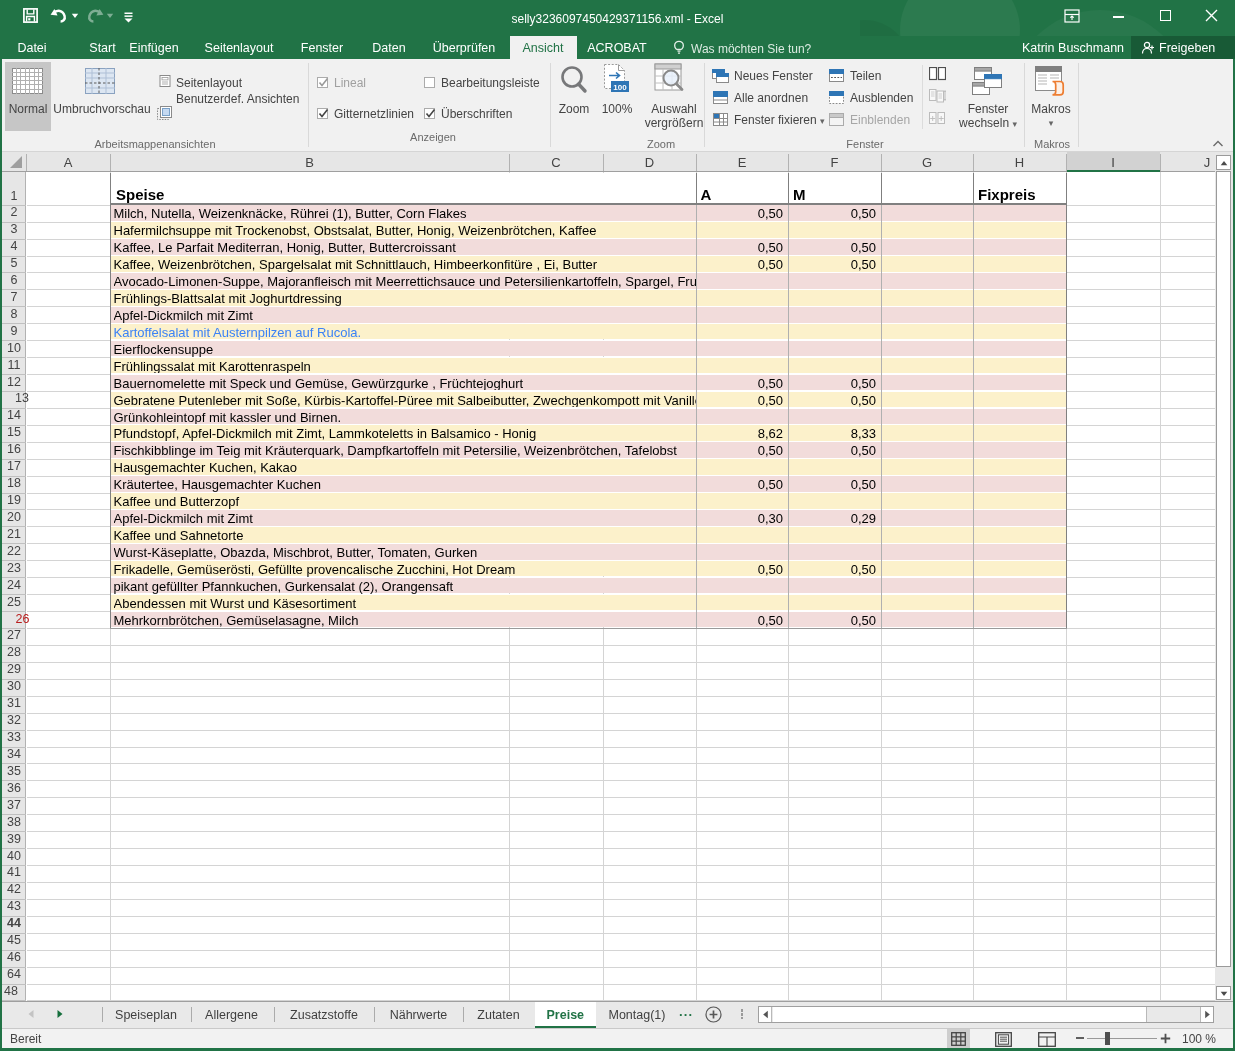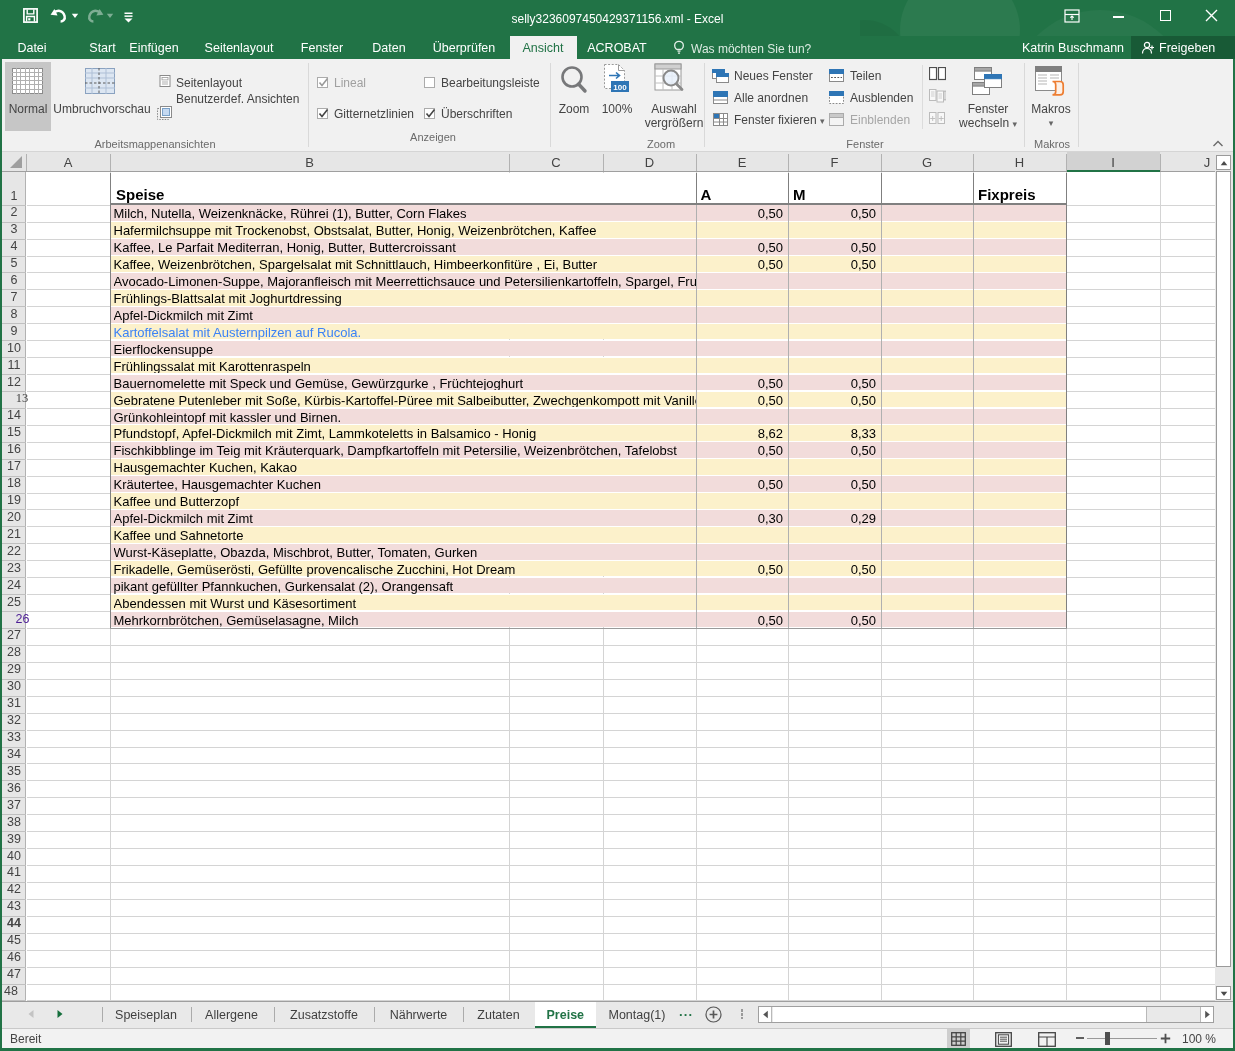--- a/index.html
+++ b/index.html
@@ -279,21 +279,21 @@
 <div class="ab ct" style="left:2px;top:306.7px;width:24px;color:#444;font-size:12.5px;">8</div>
 <div class="ab" style="left:2px;top:323.2px;width:24px;height:1px;background:#c0c0c0;"></div>
 <div class="ab ct" style="left:2px;top:323.7px;width:24px;color:#444;font-size:12.5px;">9</div>
 <div class="ab" style="left:2px;top:340.1px;width:24px;height:1px;background:#c0c0c0;"></div>
 <div class="ab ct" style="left:2px;top:340.6px;width:24px;color:#444;font-size:12.5px;">10</div>
 <div class="ab" style="left:2px;top:357.1px;width:24px;height:1px;background:#c0c0c0;"></div>
 <div class="ab ct" style="left:2px;top:357.5px;width:24px;color:#444;font-size:12.5px;">11</div>
 <div class="ab" style="left:2px;top:374.0px;width:24px;height:1px;background:#c0c0c0;"></div>
 <div class="ab ct" style="left:2px;top:374.5px;width:24px;color:#444;font-size:12.5px;">12</div>
 <div class="ab" style="left:2px;top:390.9px;width:24px;height:1px;background:#c0c0c0;"></div>
-<div class="ab ct" style="left:2px;top:391.4px;width:40px;color:#444;font-size:12.5px;font-family:Liberation Serif, serif;">13</div>
+<div class="ab ct" style="left:2px;top:391.4px;width:40px;color:#444;font-size:12.5px;">13</div>
 <div class="ab" style="left:2px;top:407.9px;width:24px;height:1px;background:#c0c0c0;"></div>
 <div class="ab ct" style="left:2px;top:408.3px;width:24px;color:#444;font-size:12.5px;">14</div>
 <div class="ab" style="left:2px;top:424.8px;width:24px;height:1px;background:#c0c0c0;"></div>
 <div class="ab ct" style="left:2px;top:425.3px;width:24px;color:#444;font-size:12.5px;">15</div>
 <div class="ab" style="left:2px;top:441.7px;width:24px;height:1px;background:#c0c0c0;"></div>
 <div class="ab ct" style="left:2px;top:442.2px;width:24px;color:#444;font-size:12.5px;">16</div>
 <div class="ab" style="left:2px;top:458.7px;width:24px;height:1px;background:#c0c0c0;"></div>
 <div class="ab ct" style="left:2px;top:459.1px;width:24px;color:#444;font-size:12.5px;">17</div>
 <div class="ab" style="left:2px;top:475.6px;width:24px;height:1px;background:#c0c0c0;"></div>
 <div class="ab ct" style="left:2px;top:476.0px;width:24px;color:#444;font-size:12.5px;">18</div>
@@ -305,21 +305,21 @@
 <div class="ab ct" style="left:2px;top:526.8px;width:24px;color:#444;font-size:12.5px;">21</div>
 <div class="ab" style="left:2px;top:543.3px;width:24px;height:1px;background:#c0c0c0;"></div>
 <div class="ab ct" style="left:2px;top:543.8px;width:24px;color:#444;font-size:12.5px;">22</div>
 <div class="ab" style="left:2px;top:560.2px;width:24px;height:1px;background:#c0c0c0;"></div>
 <div class="ab ct" style="left:2px;top:560.7px;width:24px;color:#444;font-size:12.5px;">23</div>
 <div class="ab" style="left:2px;top:577.2px;width:24px;height:1px;background:#c0c0c0;"></div>
 <div class="ab ct" style="left:2px;top:577.6px;width:24px;color:#444;font-size:12.5px;">24</div>
 <div class="ab" style="left:2px;top:594.1px;width:24px;height:1px;background:#c0c0c0;"></div>
 <div class="ab ct" style="left:2px;top:594.6px;width:24px;color:#444;font-size:12.5px;">25</div>
 <div class="ab" style="left:2px;top:611.0px;width:24px;height:1px;background:#c0c0c0;"></div>
-<div class="ab ct" style="left:2px;top:611.5px;width:41px;color:#4c1d95;font-size:12.5px;">26</div>
+<div class="ab ct" style="left:2px;top:611.5px;width:41px;color:#b91c1c;font-size:12.5px;">26</div>
 <div class="ab" style="left:2px;top:627.9px;width:24px;height:1px;background:#c0c0c0;"></div>
 <div class="ab ct" style="left:2px;top:628.4px;width:24px;color:#444;font-size:12.5px;">27</div>
 <div class="ab" style="left:2px;top:644.9px;width:24px;height:1px;background:#c0c0c0;"></div>
 <div class="ab ct" style="left:2px;top:645.3px;width:24px;color:#444;font-size:12.5px;">28</div>
 <div class="ab" style="left:2px;top:661.8px;width:24px;height:1px;background:#c0c0c0;"></div>
 <div class="ab ct" style="left:2px;top:662.3px;width:24px;color:#444;font-size:12.5px;">29</div>
 <div class="ab" style="left:2px;top:678.7px;width:24px;height:1px;background:#c0c0c0;"></div>
 <div class="ab ct" style="left:2px;top:679.2px;width:24px;color:#444;font-size:12.5px;">30</div>
 <div class="ab" style="left:2px;top:695.7px;width:24px;height:1px;background:#c0c0c0;"></div>
 <div class="ab ct" style="left:2px;top:696.1px;width:24px;color:#444;font-size:12.5px;">31</div>
@@ -347,21 +347,21 @@
 <div class="ab ct" style="left:2px;top:882.4px;width:24px;color:#444;font-size:12.5px;">42</div>
 <div class="ab" style="left:2px;top:898.8px;width:24px;height:1px;background:#c0c0c0;"></div>
 <div class="ab ct" style="left:2px;top:899.3px;width:24px;color:#444;font-size:12.5px;">43</div>
 <div class="ab" style="left:2px;top:915.8px;width:24px;height:1px;background:#c0c0c0;"></div>
 <div class="ab ct" style="left:2px;top:916.2px;width:24px;color:#444;font-size:12.5px;font-weight:bold;">44</div>
 <div class="ab" style="left:2px;top:932.7px;width:24px;height:1px;background:#c0c0c0;"></div>
 <div class="ab ct" style="left:2px;top:933.2px;width:24px;color:#444;font-size:12.5px;">45</div>
 <div class="ab" style="left:2px;top:949.6px;width:24px;height:1px;background:#c0c0c0;"></div>
 <div class="ab ct" style="left:2px;top:950.1px;width:24px;color:#444;font-size:12.5px;">46</div>
 <div class="ab" style="left:2px;top:966.5px;width:24px;height:1px;background:#c0c0c0;"></div>
-<div class="ab ct" style="left:2px;top:967.0px;width:24px;color:#444;font-size:12.5px;">47</div>
+<div class="ab ct" style="left:2px;top:967.0px;width:24px;color:#444;font-size:12.5px;">64</div>
 <div class="ab" style="left:2px;top:983.5px;width:24px;height:1px;background:#c0c0c0;"></div>
 <div class="ab ct" style="left:2px;top:983.9px;width:18px;color:#444;font-size:12.5px;">48</div>
 <div class="ab" style="left:2px;top:1000.4px;width:24px;height:1px;background:#c0c0c0;"></div>
 <div class="ab" style="left:27px;top:204.7px;width:1188px;height:1px;background:#d4d4d4;"></div>
 <div class="ab" style="left:27px;top:221.6px;width:1188px;height:1px;background:#d4d4d4;"></div>
 <div class="ab" style="left:27px;top:238.6px;width:1188px;height:1px;background:#d4d4d4;"></div>
 <div class="ab" style="left:27px;top:255.5px;width:1188px;height:1px;background:#d4d4d4;"></div>
 <div class="ab" style="left:27px;top:272.4px;width:1188px;height:1px;background:#d4d4d4;"></div>
 <div class="ab" style="left:27px;top:289.4px;width:1188px;height:1px;background:#d4d4d4;"></div>
 <div class="ab" style="left:27px;top:306.3px;width:1188px;height:1px;background:#d4d4d4;"></div>

